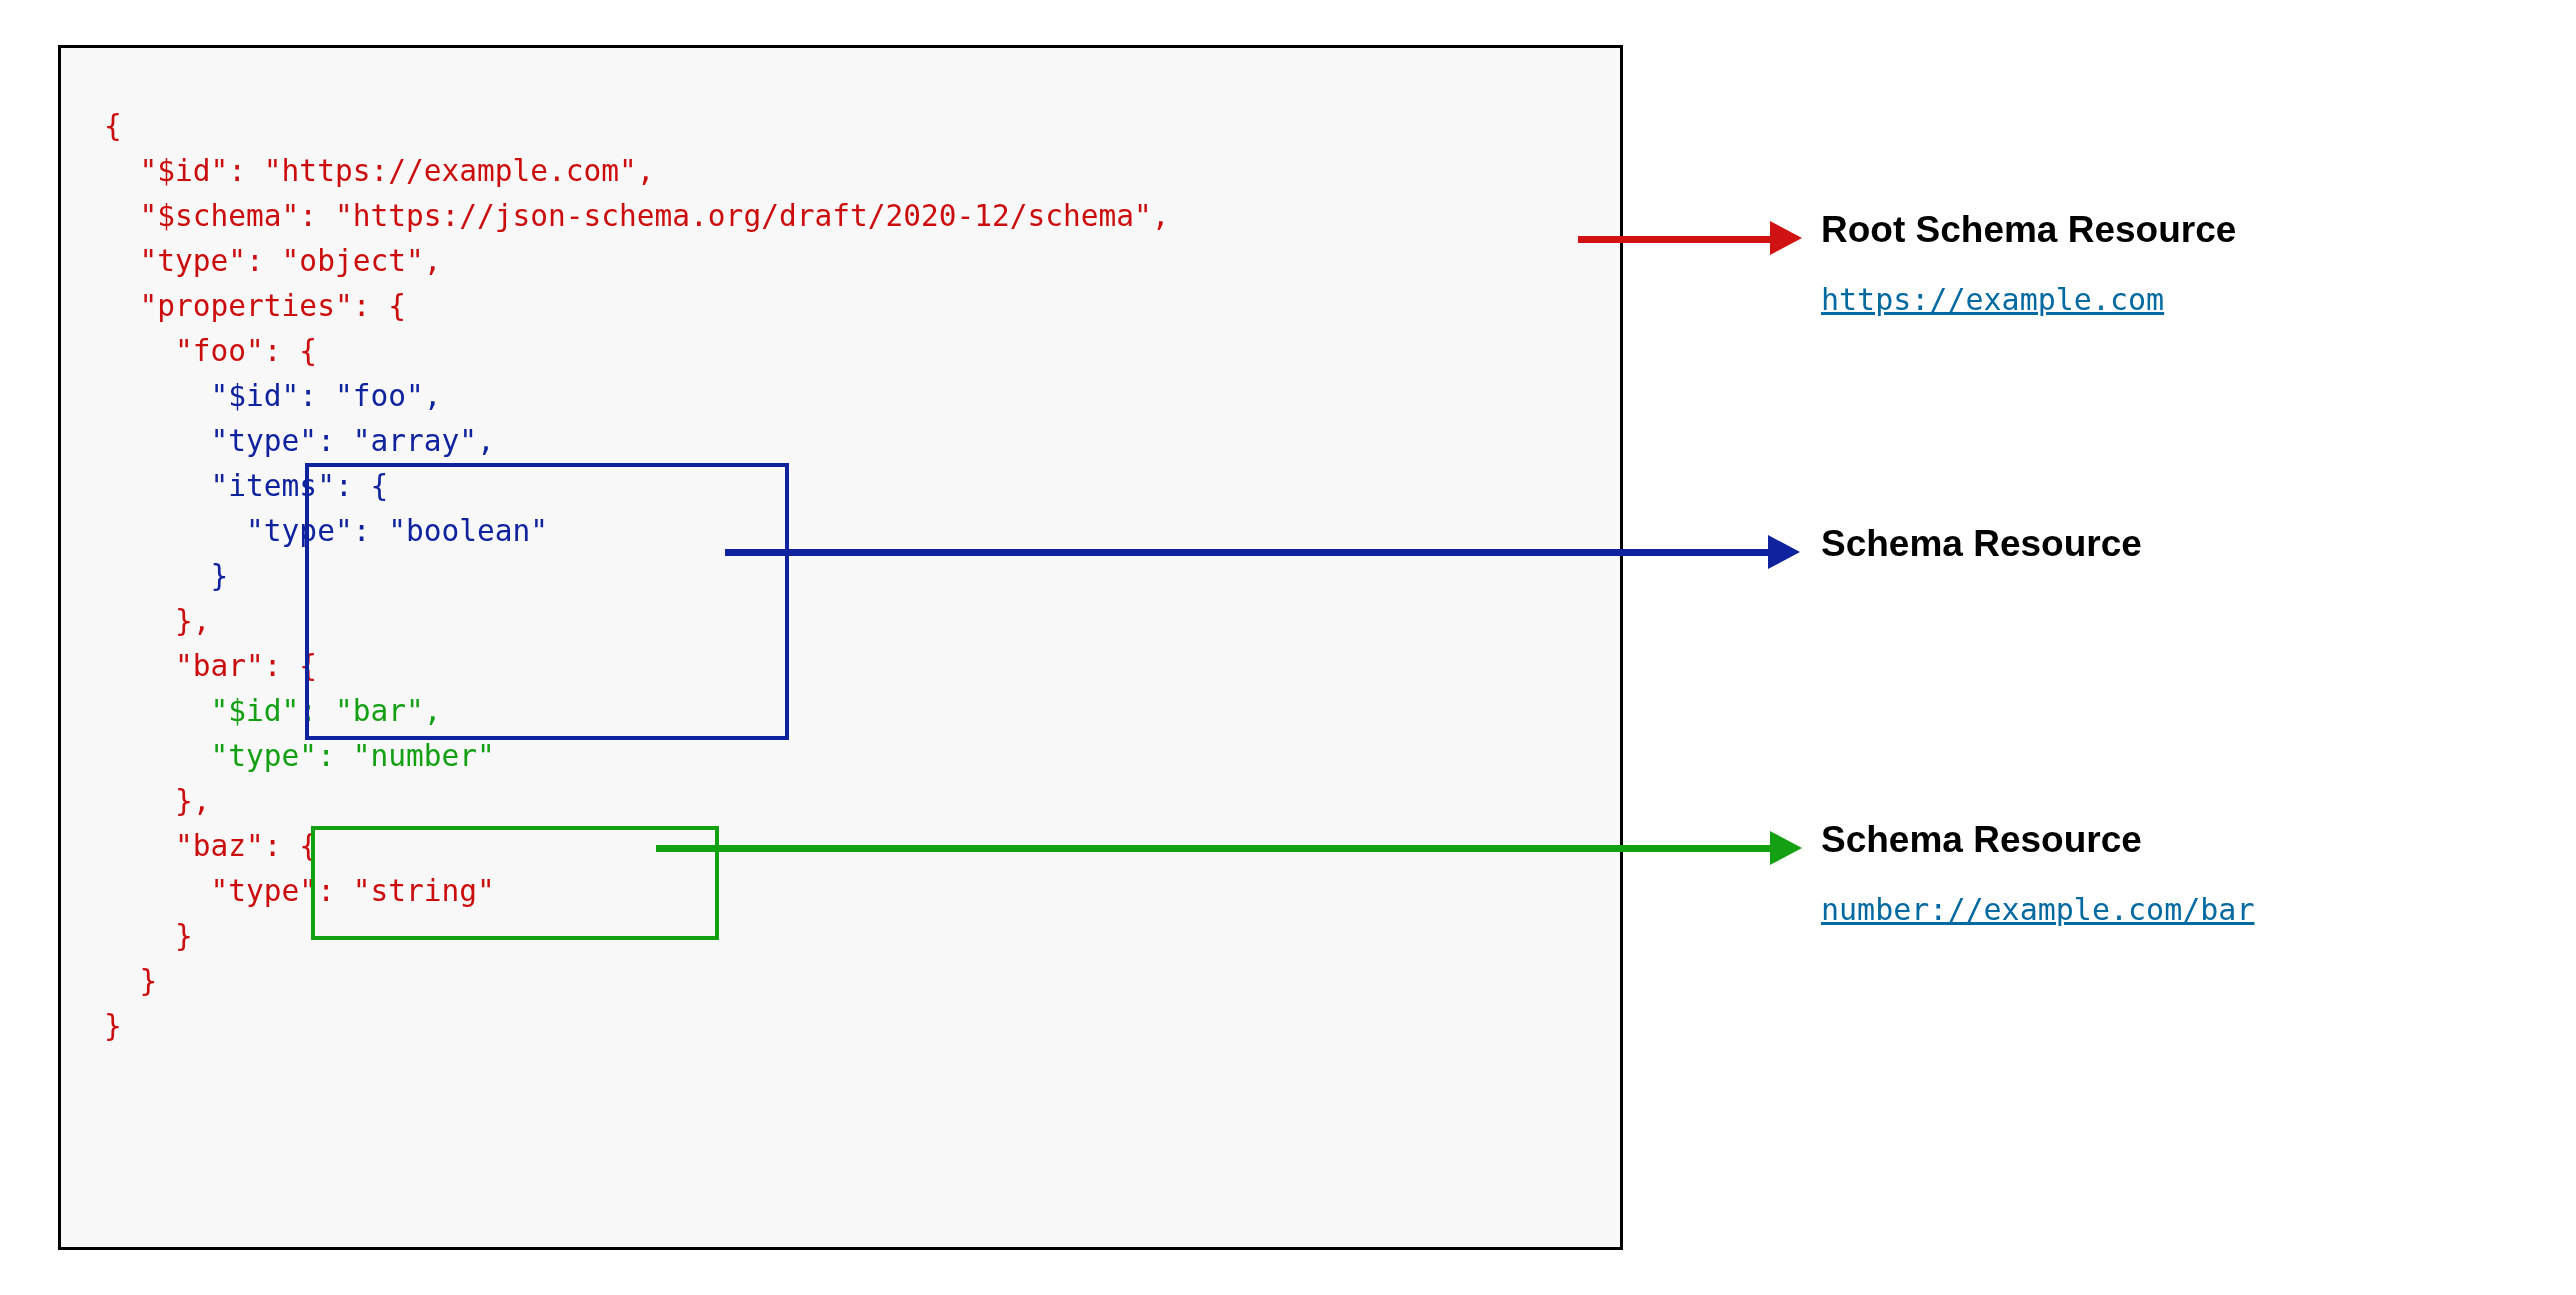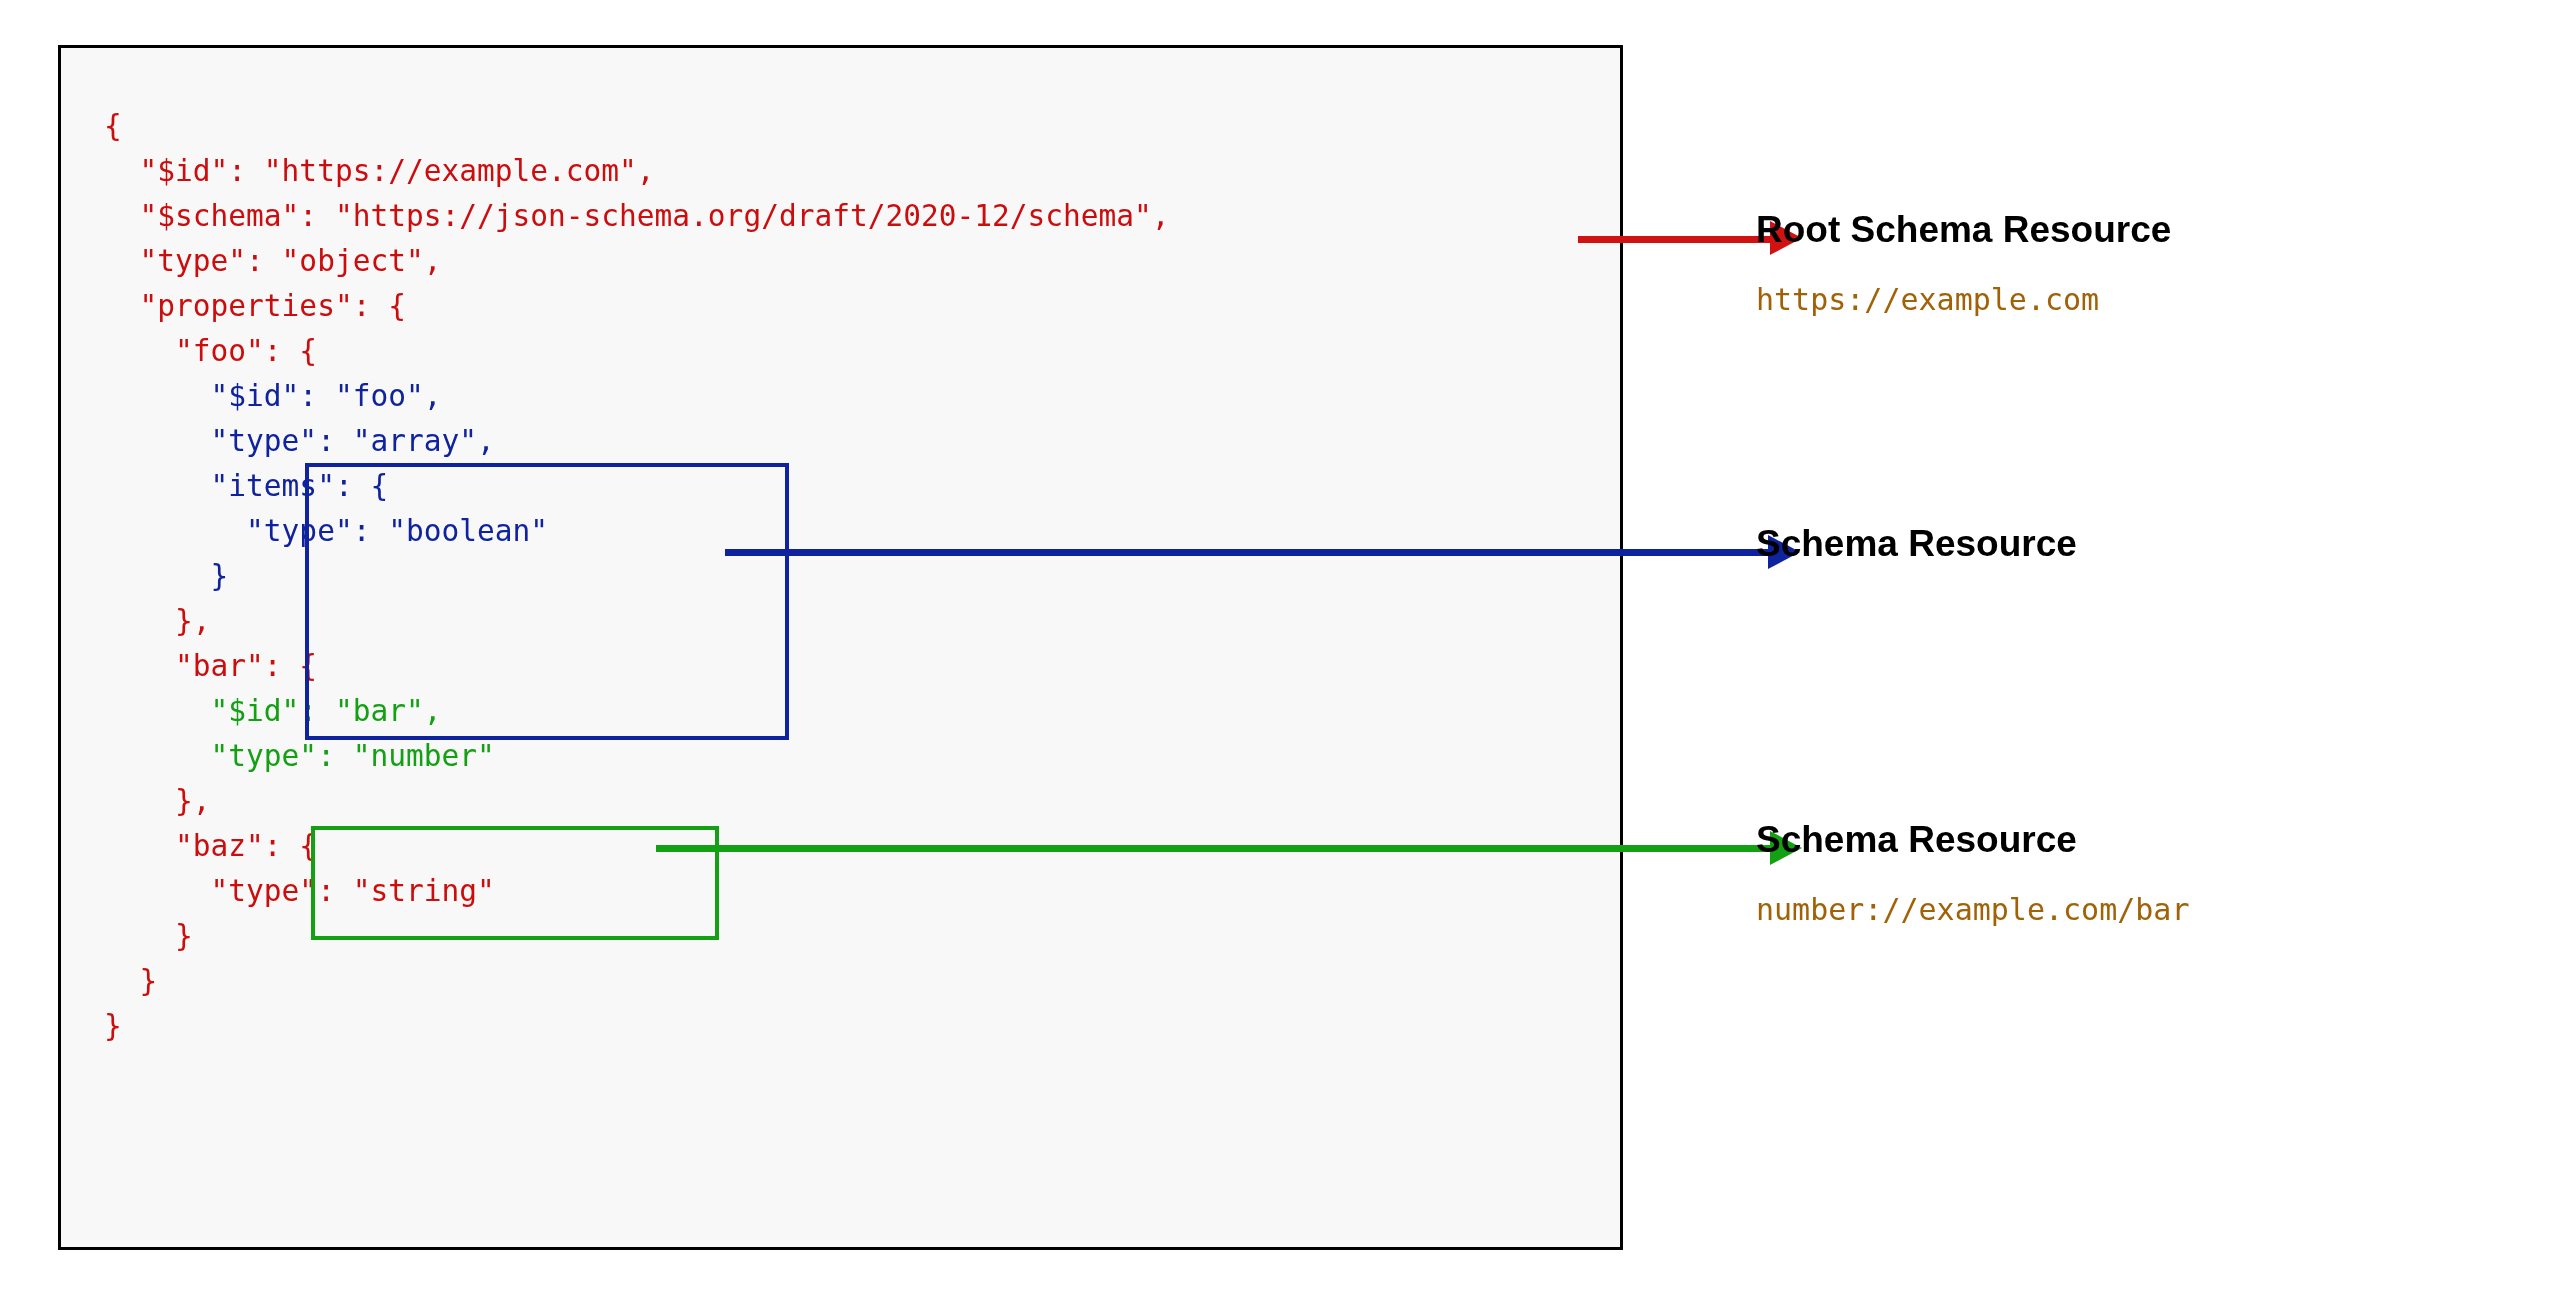--- a/index.html
+++ b/index.html
@@ -76,36 +76,37 @@
   #arrow-root-line { left: 1578px; top: 236px; width: 194px; background: #d11212; }
   #arrow-root-head { left: 1770px; top: 221px; border-left: 32px solid #d11212; }
 
   #arrow-foo-line  { left: 725px; top: 549px; width: 1049px; background: #10239e; }
   #arrow-foo-head  { left: 1768px; top: 535px; border-left: 32px solid #10239e; }
 
   #arrow-bar-line  { left: 656px;  top: 845px; width: 1118px; background: #13a013; }
   #arrow-bar-head  { left: 1770px; top: 831px; border-left: 32px solid #13a013; }
 
   
-  .label-group { position: absolute; left: 1756px; }
+  .label-group { position: absolute; left: 1821px; }
   .label-title {
     font-family: "Liberation Sans", sans-serif;
     font-weight: bold;
     font-size: 37px;
     line-height: 43px;
     color: #000000;
     white-space: nowrap;
   }
   .label-uri {
     font-family: "DejaVu Sans Mono", "Liberation Mono", monospace;
     font-size: 30px;
     line-height: 37px;
-    color: #a16207;
+    color: #0369a1;
     margin-top: 30px;
     white-space: nowrap;
+    text-decoration: underline;
   }
   #label-root { top: 208px; }
   #label-foo  { top: 522px; }
   #label-bar  { top: 818px; }
 </style>
 </head>
 <body>
 
 <div id="code-panel">
   <pre id="code-block"><span class="ln c-red">{</span><span class="ln c-red">  "$id": "https://example.com",</span><span class="ln c-red">  "$schema": "https://json-schema.org/draft/2020-12/schema",</span><span class="ln c-red">  "type": "object",</span><span class="ln c-red">  "properties": {</span><span class="ln c-red">    "foo": {</span><span class="ln c-blue">      "$id": "foo",</span><span class="ln c-blue">      "type": "array",</span><span class="ln c-blue">      "items": {</span><span class="ln c-blue">        "type": "boolean"</span><span class="ln c-blue">      }</span><span class="ln c-red">    },</span><span class="ln c-red">    "bar": {</span><span class="ln c-green">      "$id": "bar",</span><span class="ln c-green">      "type": "number"</span><span class="ln c-red">    },</span><span class="ln c-red">    "baz": {</span><span class="ln c-red">      "type": "string"</span><span class="ln c-red">    }</span><span class="ln c-red">  }</span><span class="ln c-red">}</span></pre>

